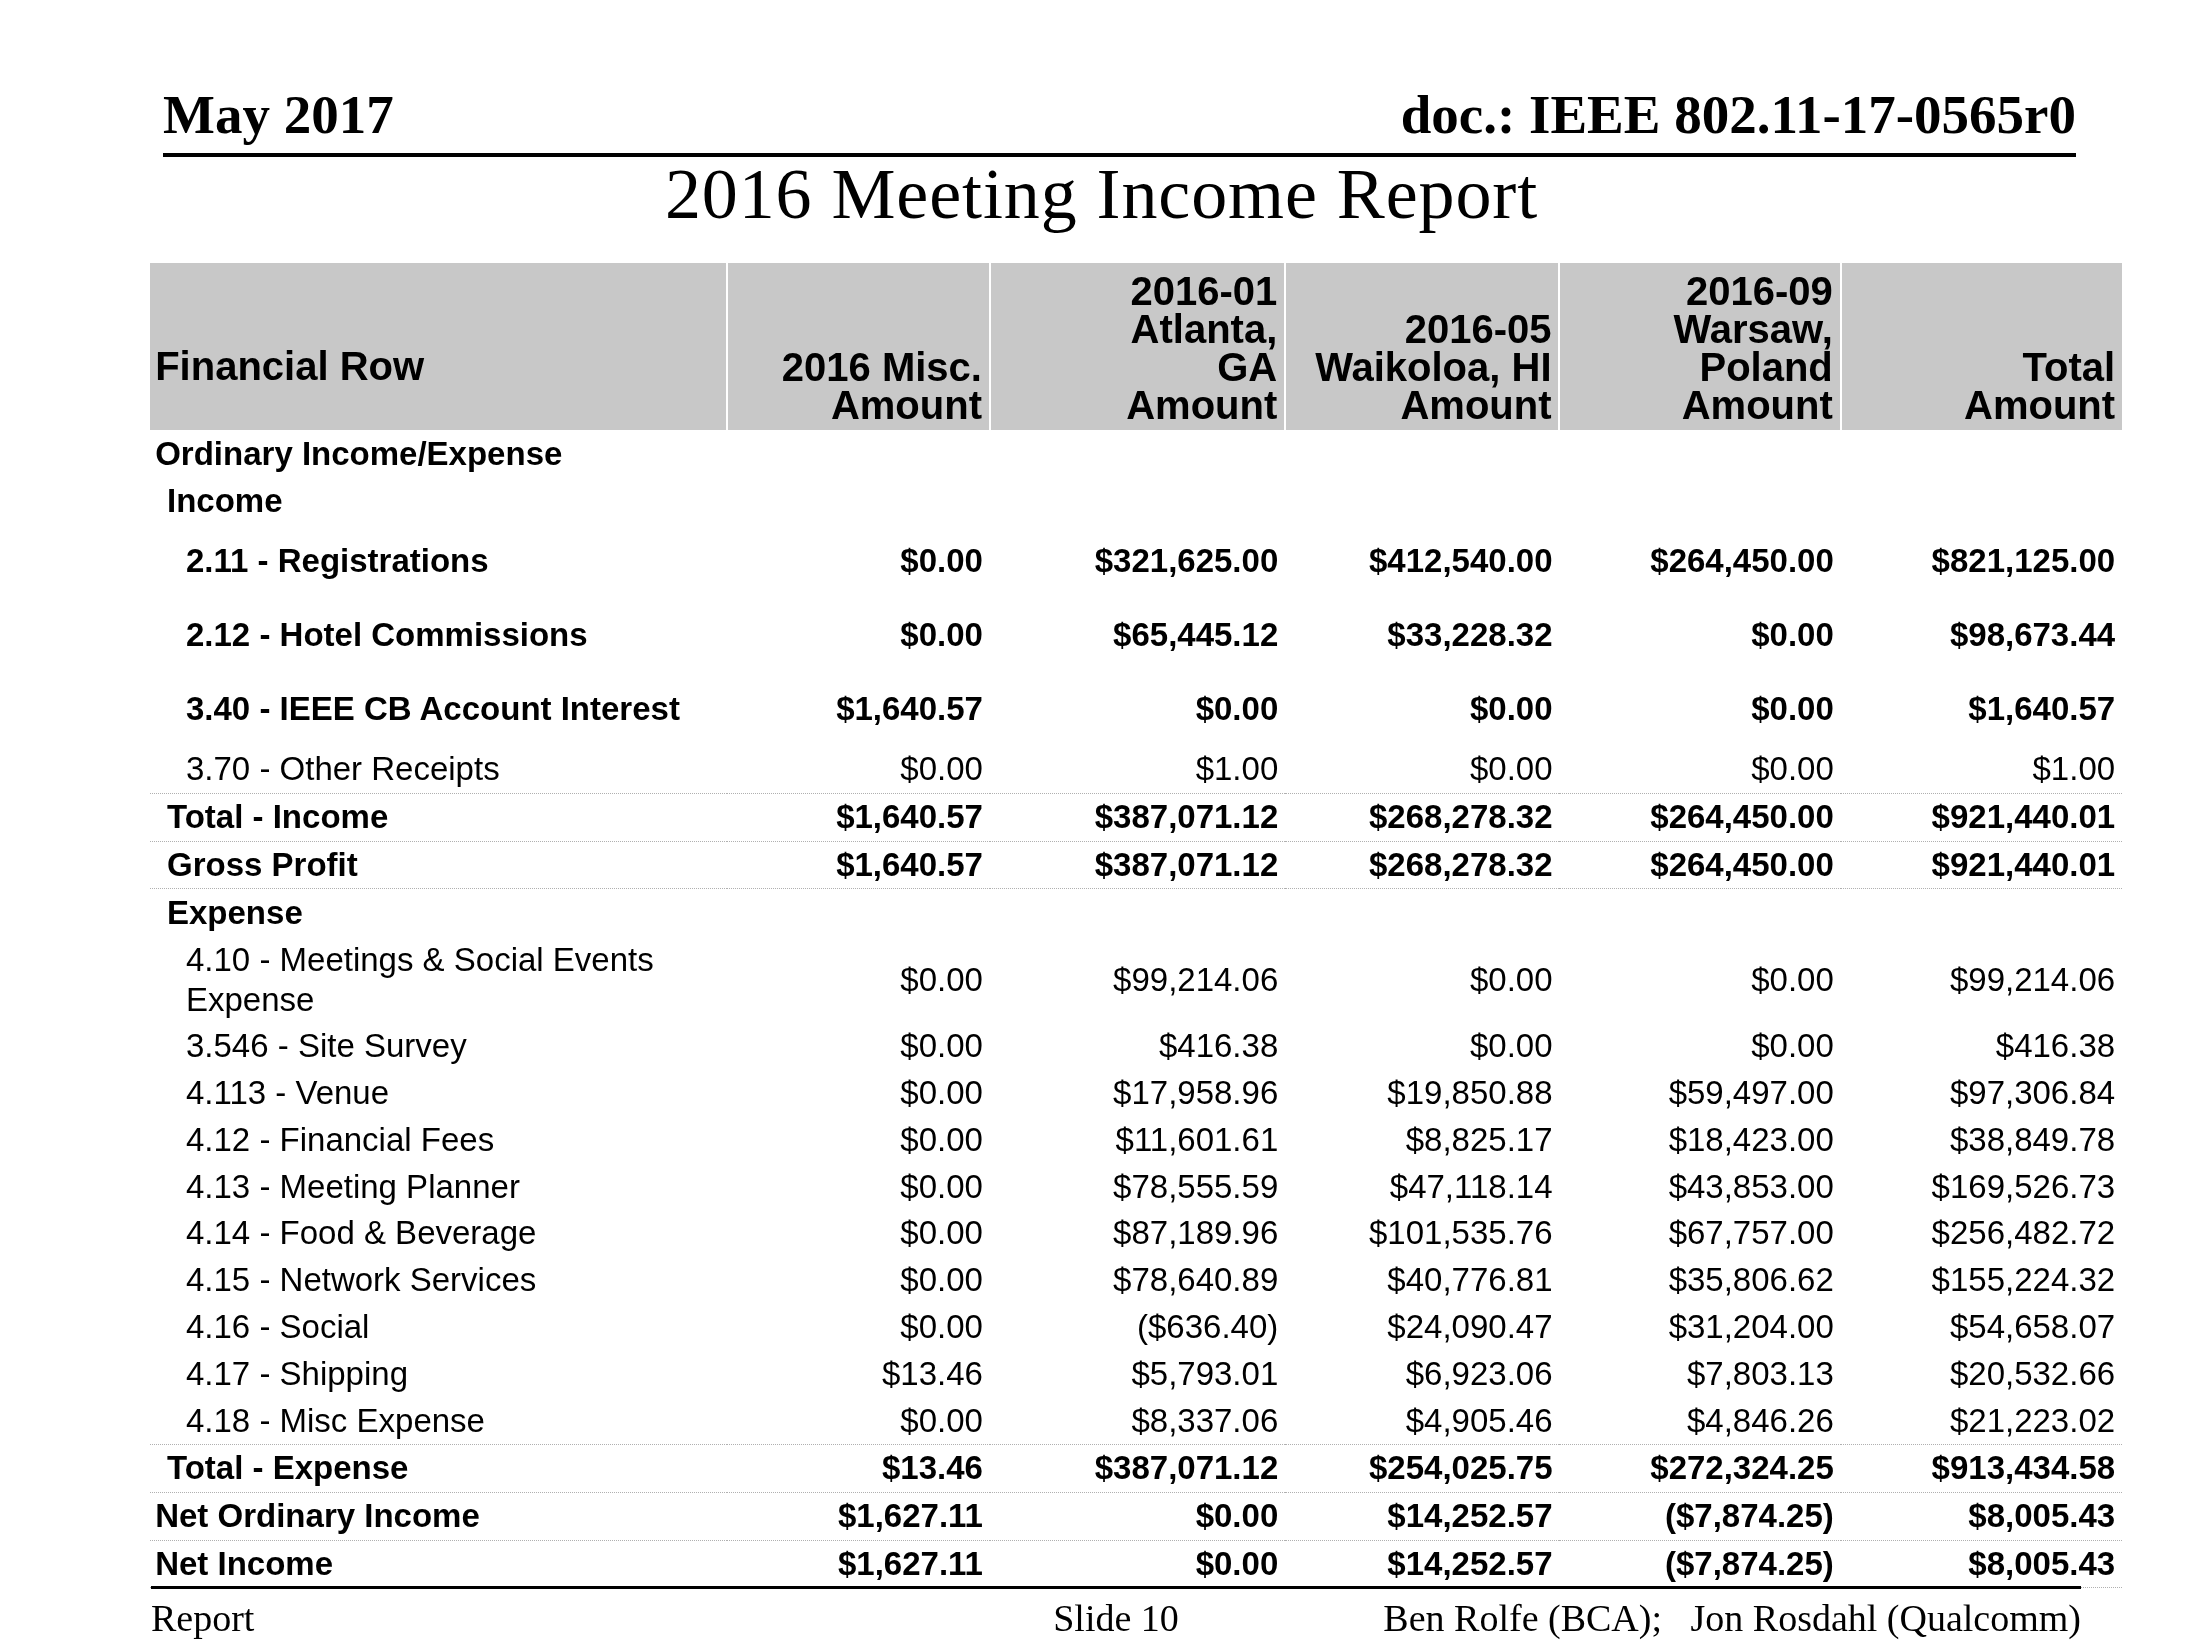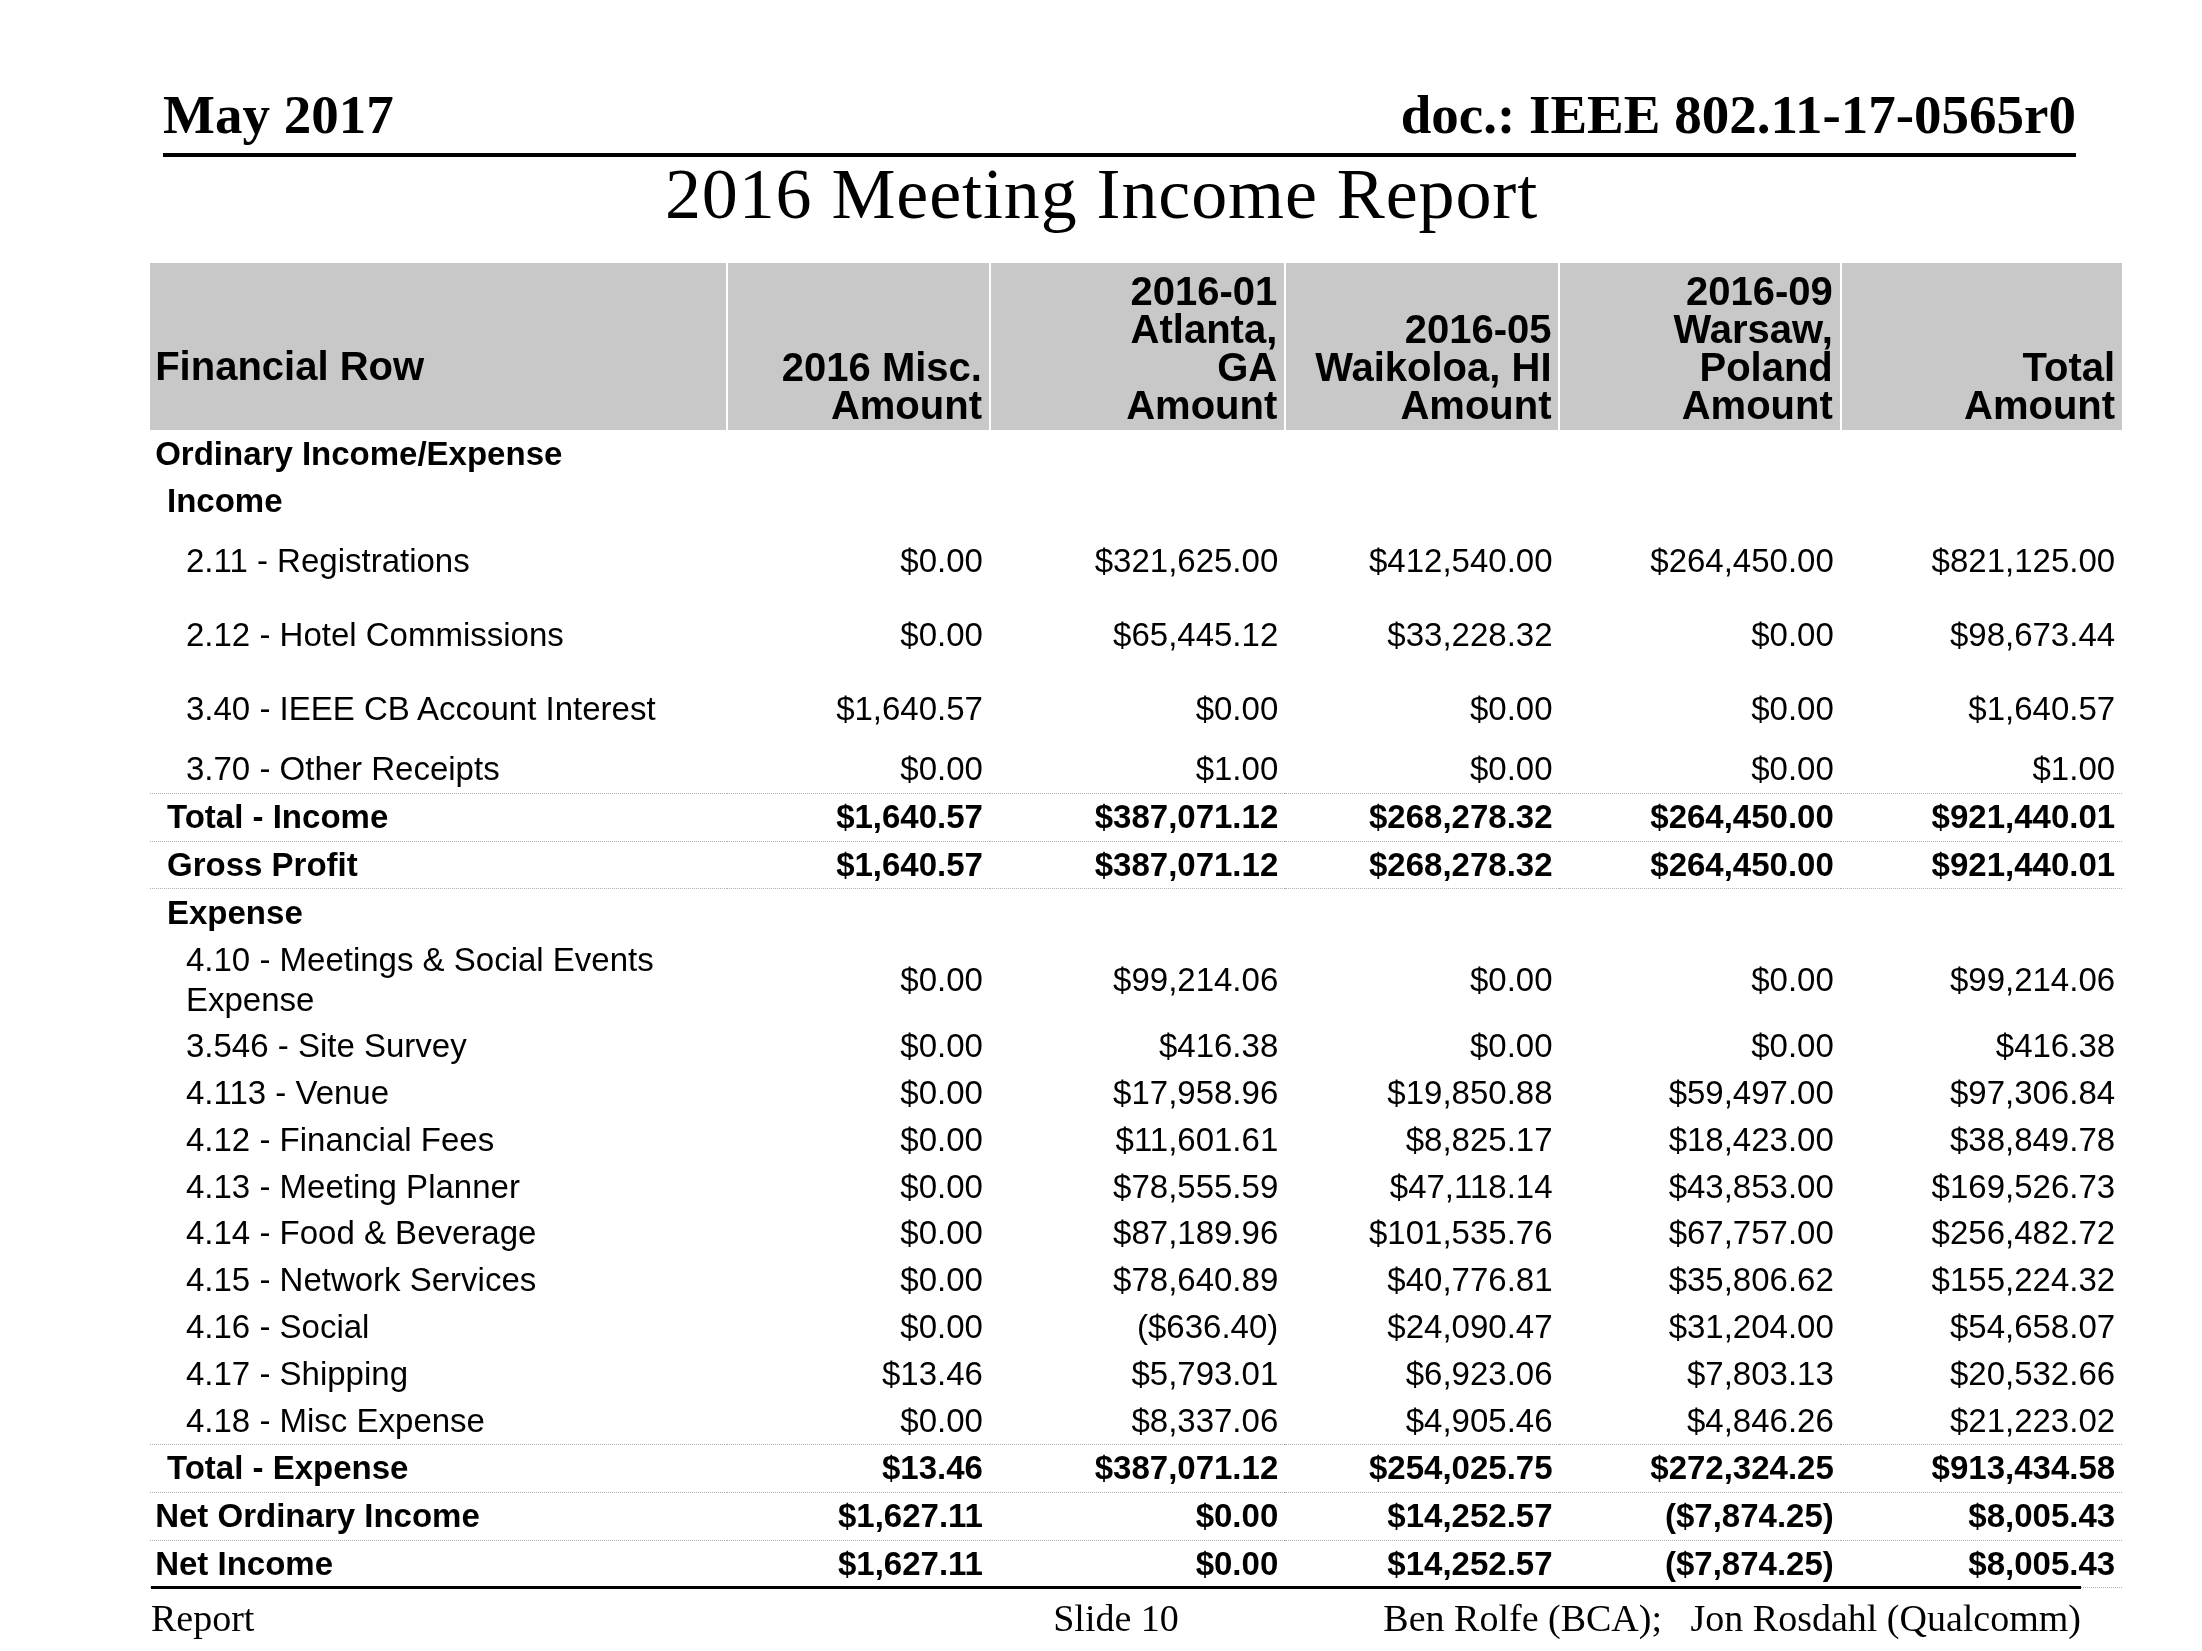--- a/index.html
+++ b/index.html
@@ -46,21 +46,21 @@
   thead th.right { text-align:right; }
   thead th.left  { text-align:left; }
   thead th + th  { border-left:2.6px solid #ffffff; }
   thead th.fin   { padding-bottom:45px; }
 
   tbody td { vertical-align:middle; padding:3.4px 0; }
   tbody td.label  { text-align:left; }
   tbody td.amount { text-align:right; padding-right:6.9px; }
   tbody tr.bold td { font-weight:bold; }
   tbody tr.rule td { border-bottom:1.7px dotted #b0b0b0; }
-  tbody tr.spacious td { padding-top:17px; padding-bottom:17px; }
+  tbody tr.spacious td { padding-top:17px; padding-bottom:17px;font-weight:bold; }
   td.indent0 { padding-left:5.2px; }
   td.indent1 { padding-left:17px; }
   td.indent2 { padding-left:36px; }
 
   
   .slide-footer {
     position:absolute; left:151px; right:122px; top:1586px;
     border-top:3.4px solid #000; padding-top:6.9px;
     font-size:38px; display:flex; justify-content:space-between;align-items:center;
   }

